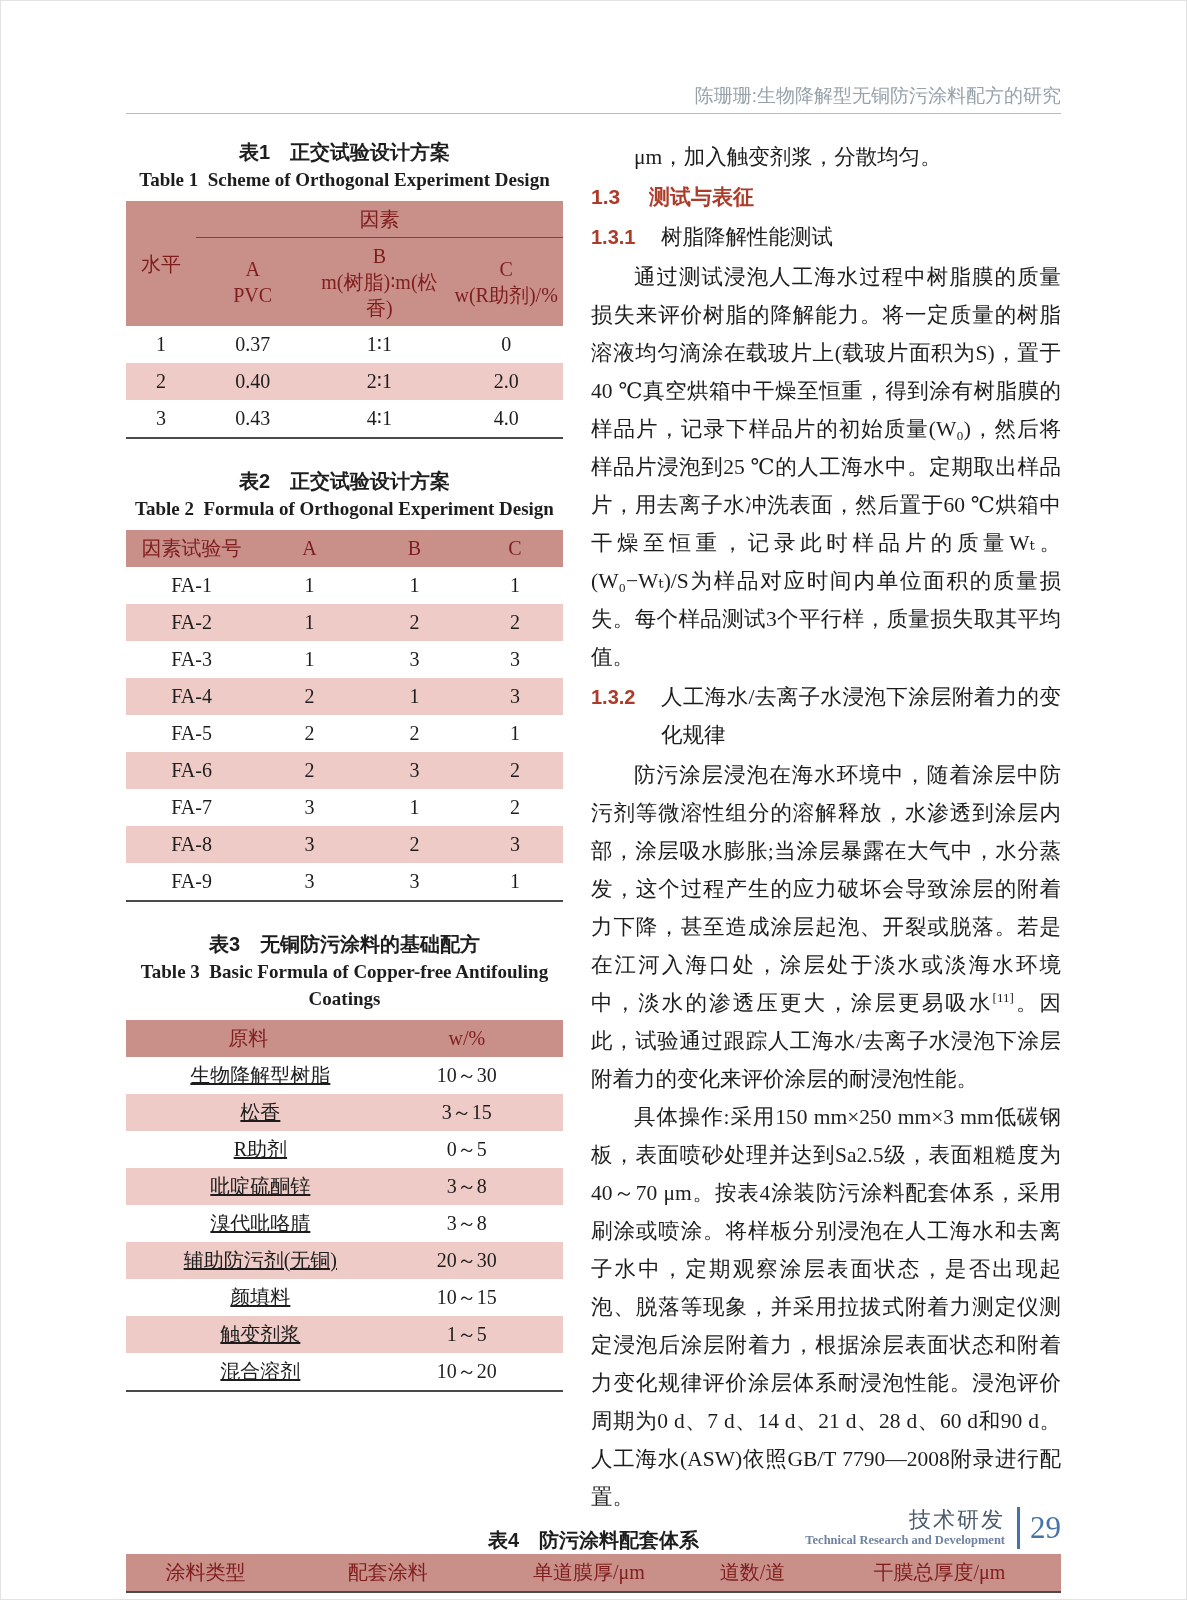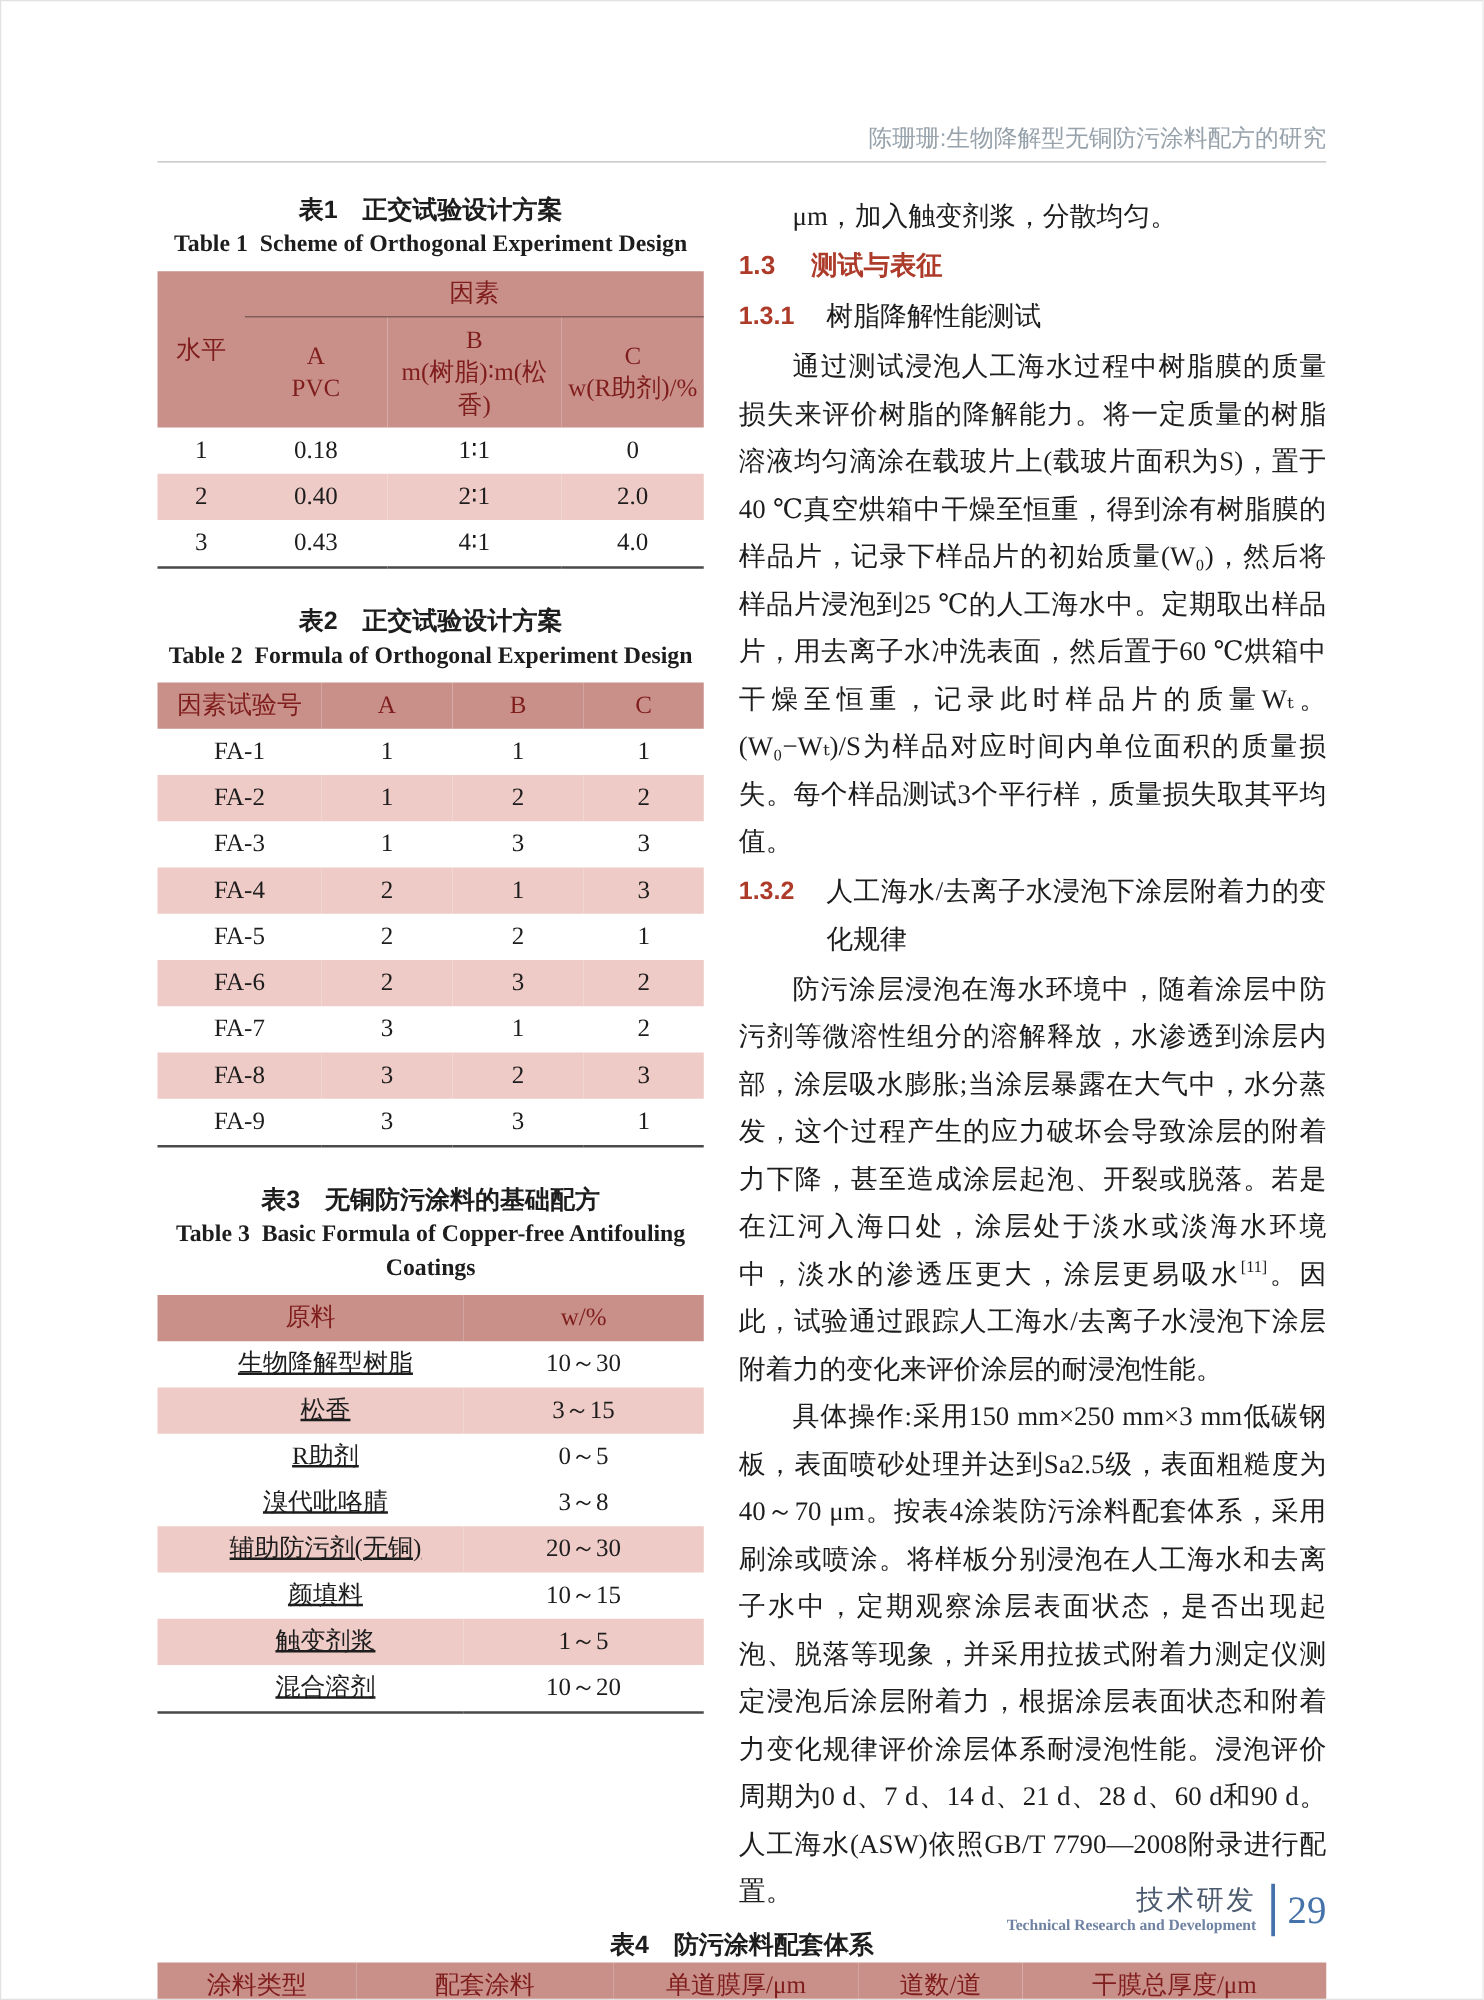--- a/index.html
+++ b/index.html
@@ -12,21 +12,21 @@
     --footer-blue:#4573a9;
     --footer-en:#6e82a2;
     --ink:#1d1d1d;
   }
   *{box-sizing:border-box;}
   html,body{margin:0;padding:0;background:#fff;}
   .page{
     position:relative;width:1187px;height:1600px;margin:0 auto;background:#fff;
     border:1px solid #e2e2e2;overflow:hidden;
     font-family:"Liberation Serif","DejaVu Serif",serif;color:var(--ink);
-    padding:16px 125px;
+    padding:0 125px;
   }
   
   .running-head{margin-top:84px;text-align:right;font-size:19px;line-height:22px;
     color:var(--head-gray);font-family:"Liberation Sans","DejaVu Sans",sans-serif;}
   .head-rule{border:none;border-top:1px solid var(--rule-gray);margin:6px 0 0 0;}
 
   
   .two-col{display:flex;gap:28px;margin-top:24px;}
   .col-left{width:437px;flex:0 0 437px;}
   .col-right{width:472px;flex:1;}
@@ -123,21 +123,21 @@
               </th>
               <th>
                 <div>C</div>
                 <div>w(R助剂)/%</div>
               </th>
             </tr>
           </thead>
           <tbody>
               <tr>
                 <td>1</td>
-                <td>0.18</td>
+                <td>0.37</td>
                 <td>1∶1</td>
                 <td>0</td>
               </tr>
               <tr class="alt">
                 <td>2</td>
                 <td>0.40</td>
                 <td>2∶1</td>
                 <td>2.0</td>
               </tr>
               <tr>
@@ -246,20 +246,24 @@
                 <td>生物降解型树脂</td>
                 <td>10～30</td>
               </tr>
               <tr class="alt">
                 <td>松香</td>
                 <td>3～15</td>
               </tr>
               <tr>
                 <td>R助剂</td>
                 <td>0～5</td>
+              </tr>
+              <tr class="alt">
+                <td>吡啶硫酮锌</td>
+                <td>3～8</td>
               </tr>
               <tr>
                 <td>溴代吡咯腈</td>
                 <td>3～8</td>
               </tr>
               <tr class="alt">
                 <td>辅助防污剂(无铜)</td>
                 <td>20～30</td>
               </tr>
               <tr>

